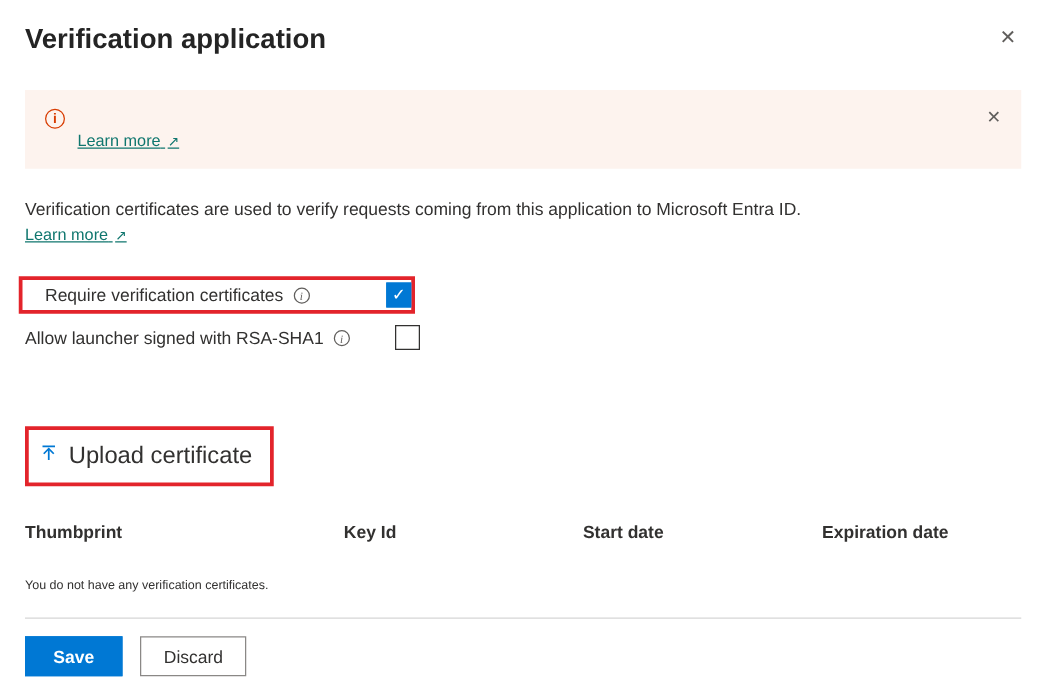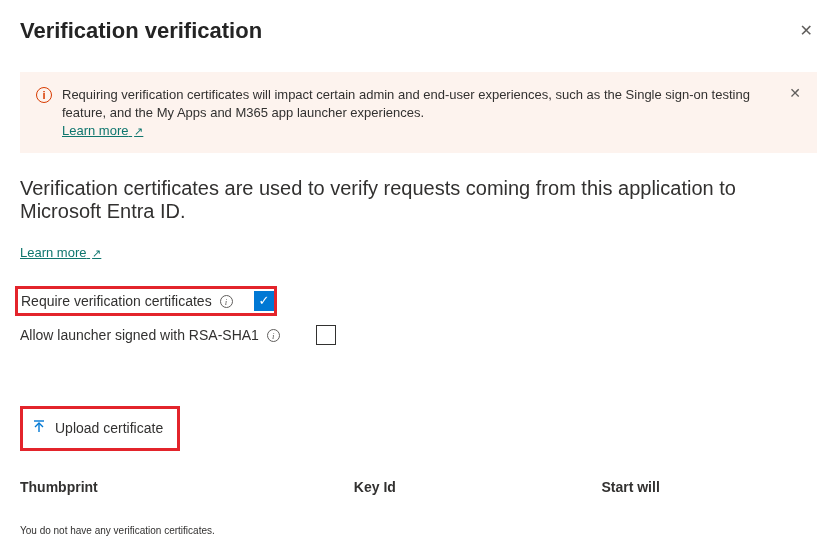--- a/index.html
+++ b/index.html
@@ -69,39 +69,39 @@
     color: #0f766e;
     text-decoration: underline;
     cursor: pointer;
     font-size: 13px;
   }
   .ext-icon {
     font-size: 11px;
     margin-left: 2px;
   }
   .desc {
-    font-size: 20px;
-    color: #323130;
-    margin-bottom: 21px;
+    font-size: 14px;
+    color: #323130;
+    margin-bottom: 4px;
   }
   .options {
     margin-top: 26px;
   }
   .option-row {
     display: flex;
     align-items: center;
     width: 316px;
     height: 30px;
     margin-bottom: 2px;
   }
   .option-row.highlight {
     border: 3px solid #e3242b;
-    padding-left: 3px;
+    padding-left: 18px;
     margin-left: -5px;
-    width: 262px;
+    width: 317px;
   }
   .option-label {
     flex: 1;
     font-size: 14px;
     color: #323130;
   }
   .info-circle {
     display: inline-block;
     width: 13px;
     height: 13px;
@@ -137,21 +137,21 @@
     display: inline-flex;
     align-items: center;
     padding: 10px 14px 10px 8px;
     cursor: pointer;
   }
   .upload-icon {
     color: #0078d4;
     margin-right: 8px;
   }
   .upload-text {
-    font-size: 14px;
+    font-size: 19px;
     color: #323130;
   }
   .table {
     margin-top: 20px;
     width: 100%;
   }
   .thead {
     display: flex;
     font-weight: 600;
     font-size: 14px;
@@ -192,28 +192,28 @@
     color: #fff;
     font-weight: 600;
   }
 </style>
 </head>
 <body>
 
 
 
 <div class="header">
-  <h1>Verification verification</h1>
+  <h1>Verification application</h1>
   <span class="close-x">✕</span>
 </div>
 
 <div class="info-banner">
   <div class="info-icon">i</div>
   <div class="banner-text">
-    <span>Requiring verification certificates will impact certain admin and end-user experiences, such as the Single sign-on testing feature, and the My Apps and M365 app launcher experiences.</span><br>
+    <br>
     <span class="link">
       <span>Learn more</span>
       <span class="ext-icon">↗</span>
     </span>
   </div>
   <span class="banner-close">✕</span>
 </div>
 
 <div class="desc">Verification certificates are used to verify requests coming from this application to Microsoft Entra ID.</div>
 <span class="link">
@@ -246,21 +246,22 @@
       <line x1="3" y1="2" x2="13" y2="2"></line>
     </svg>
   </span>
   <span class="upload-text">Upload certificate</span>
 </div>
 
 <div class="table">
   <div class="thead">
     <div class="col">Thumbprint</div>
     <div class="col">Key Id</div>
-    <div class="col">Start will</div>
+    <div class="col">Start date</div>
+    <div class="col">Expiration date</div>
   </div>
   <div class="empty-msg">You do not have any verification certificates.</div>
   <hr class="rule">
 </div>
 
 <div class="footer">
   <button class="btn primary">Save</button>
   <button class="btn">Discard</button>
 </div>
 

